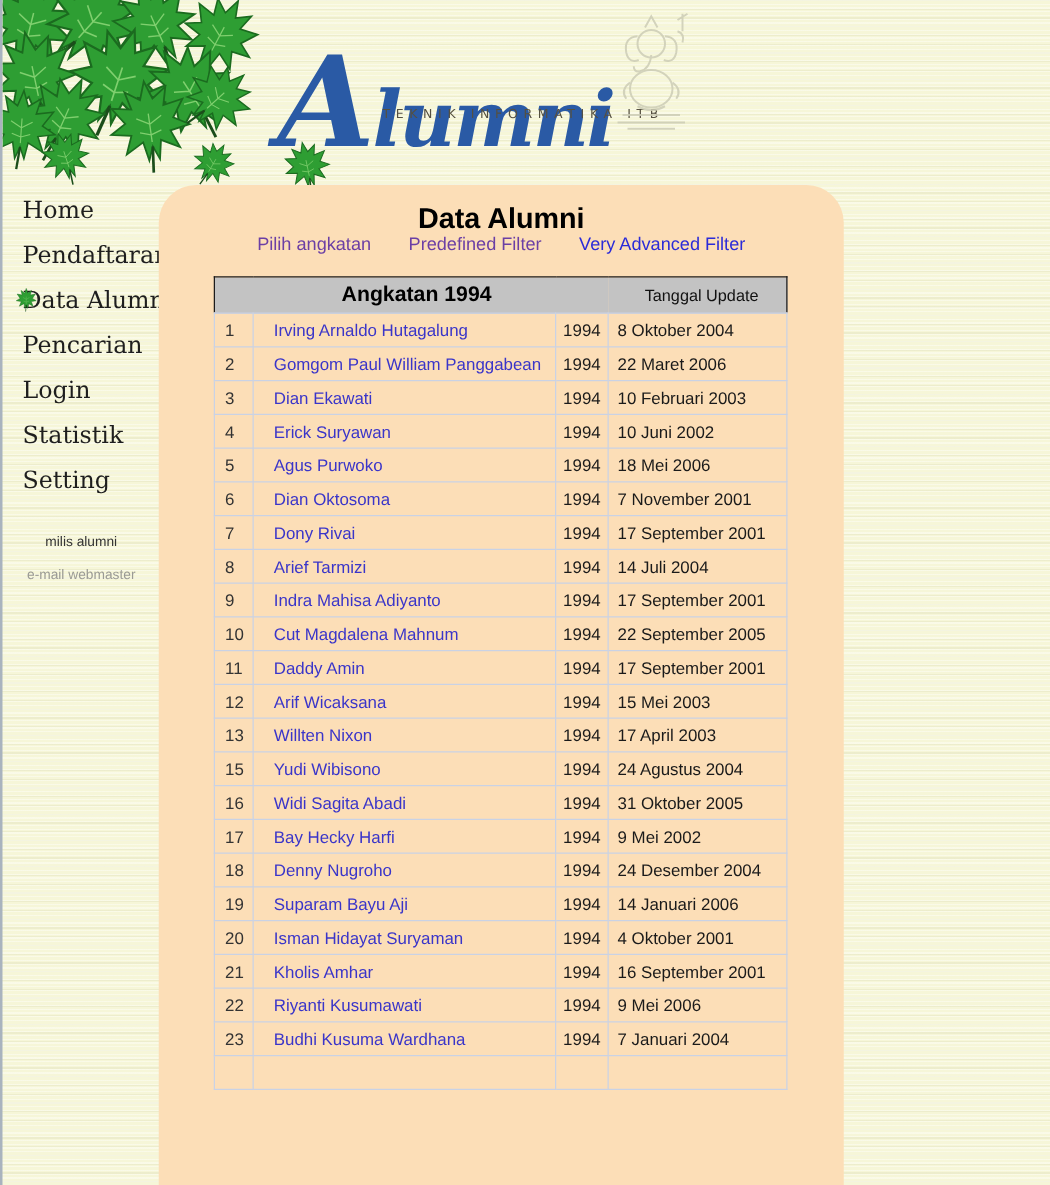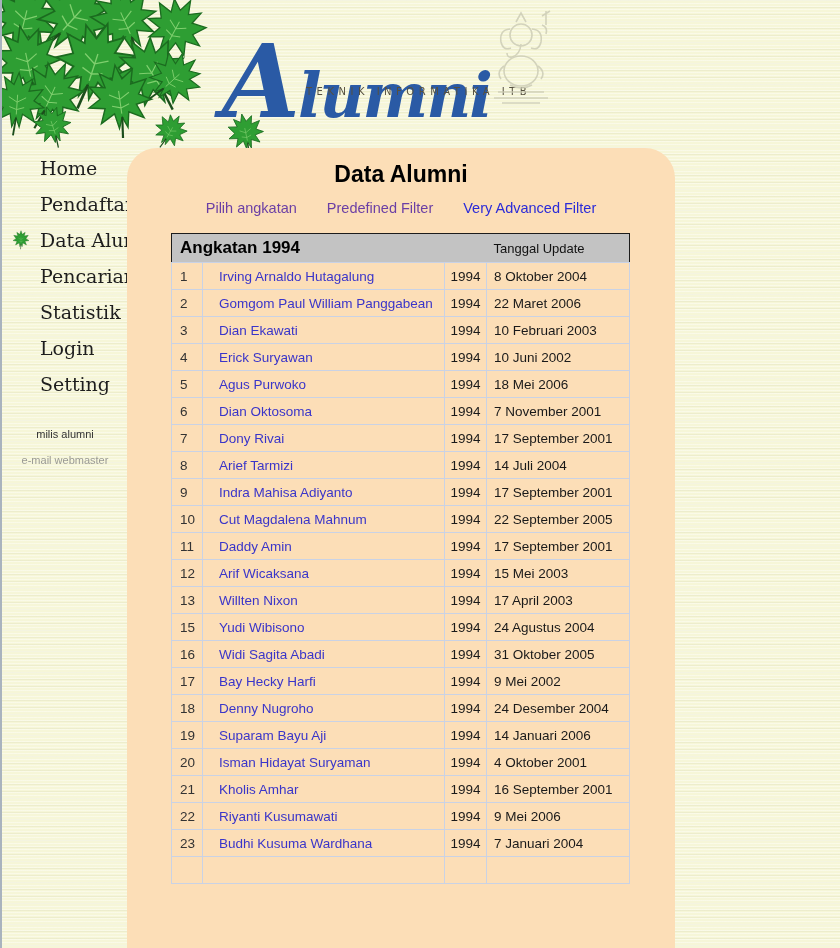--- a/index.html
+++ b/index.html
@@ -27,51 +27,51 @@
   .logo-sub {
     position:absolute; left:304px; top:86px;
     font-family:"DejaVu Sans", sans-serif; font-size:10px; letter-spacing:4.5px;
     color:#555040; white-space:nowrap;
   }
   .ganesha { position:absolute; left:478px; top:8px; opacity:.85; }
 
   
   .sidebar { position:absolute; left:0; top:150px; width:126px; }
   .menu-item {
-    position:relative; height:36px; line-height:36px; padding-left:38px;
+    position:relative; height:36px; line-height:36px; padding-left:16px;
     font-family:"DejaVu Serif", serif; font-size:19px; color:#1E1E1E;
     cursor:pointer; white-space:nowrap;
   }
   .menu-marker { position:absolute; left:9px; top:8px; width:20px; height:20px; }
   .side-link { text-align:center; font-size:11px; margin-top:14px; cursor:pointer; }
   .side-link.dark  { color:#333333; margin-top:26px; }
   .side-link.muted { color:#9A9A94; }
 
   
   .panel {
     position:absolute; left:125px; top:148px; width:548px; height:800px;
     background:#FCDEB7; border-radius:30px 30px 0 0;
   }
   .page-title { text-align:center; padding-top:13px; font-size:23px; font-weight:bold; color:#000; }
-  .filters { display:flex; justify-content:center; gap:30px; margin-top:12px; font-size:14.5px; }
+  .filters { display:flex; justify-content:center; gap:30px; margin-top:0; font-size:14.5px; }
   .filters a { text-decoration:none; cursor:pointer; }
   .f-purple { color:#6B3FA5; }
   .f-blue   { color:#2B2BD8; }
 
   
   table.alumni {
     margin:17px 0 0 44px; width:458px; table-layout:fixed;
     border-collapse:collapse; border:1px solid #1C1C1C;
     font-size:13.5px; color:#1A1A1A;
   }
   col.c-no   { width:31px; }
   col.c-name { width:242px; }
   col.c-year { width:42px; }
   col.c-date { width:143px; }
-  thead th { background:#C3C3C3; height:29px; text-align:left; vertical-align:middle; }
+  thead th { background:#C3C3C3; height:29px; text-align:center; vertical-align:middle; }
   th.h-title { padding-left:8px; font-size:17px; font-weight:bold; color:#000; }
   th.h-date  { padding-left:7px; font-size:13px; font-weight:normal; color:#111; }
   tbody td { height:27px; border:1px solid #C9D2E5; vertical-align:middle; background:#FCDEB7; }
   td.no   { padding-left:8px; color:#333; }
   td.name { padding-left:16px; overflow:hidden; white-space:nowrap; }
   td.name a { color:#3A35C9; text-decoration:none; cursor:pointer; }
   td.year { text-align:center; }
   td.date { padding-left:7px; }
   td.date.pending { color:#EE3224; font-size:11px; }
 </style>
@@ -131,24 +131,24 @@
   <div class="menu-item">
     <svg class="menu-marker" viewBox="0 0 100 110">
       <use href="#maple-leaf" width="100" height="110"></use>
     </svg>
     <span>Data Alumni</span>
   </div>
   <div class="menu-item">
     <span>Pencarian</span>
   </div>
   <div class="menu-item">
+    <span>Login</span>
+  </div>
+  <div class="menu-item">
     <span>Statistik</span>
-  </div>
-  <div class="menu-item">
-    <span>Login</span>
   </div>
   <div class="menu-item">
     <span>Setting</span>
   </div>
   <div class="side-link dark">milis alumni</div>
   <div class="side-link muted">e-mail webmaster</div>
 </nav>
 
 <main class="panel">
   <h1 class="page-title">Data Alumni</h1>

